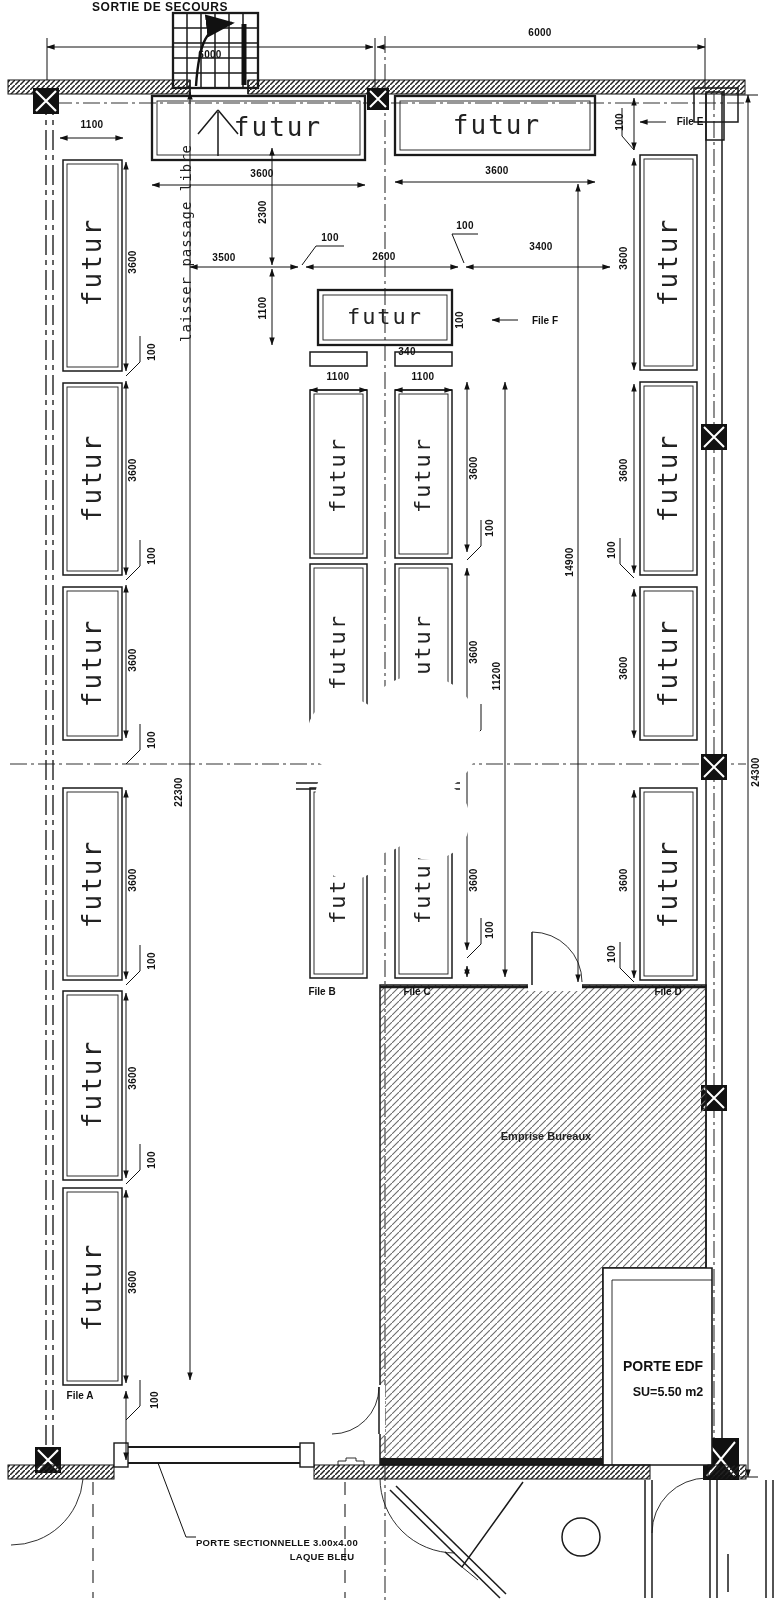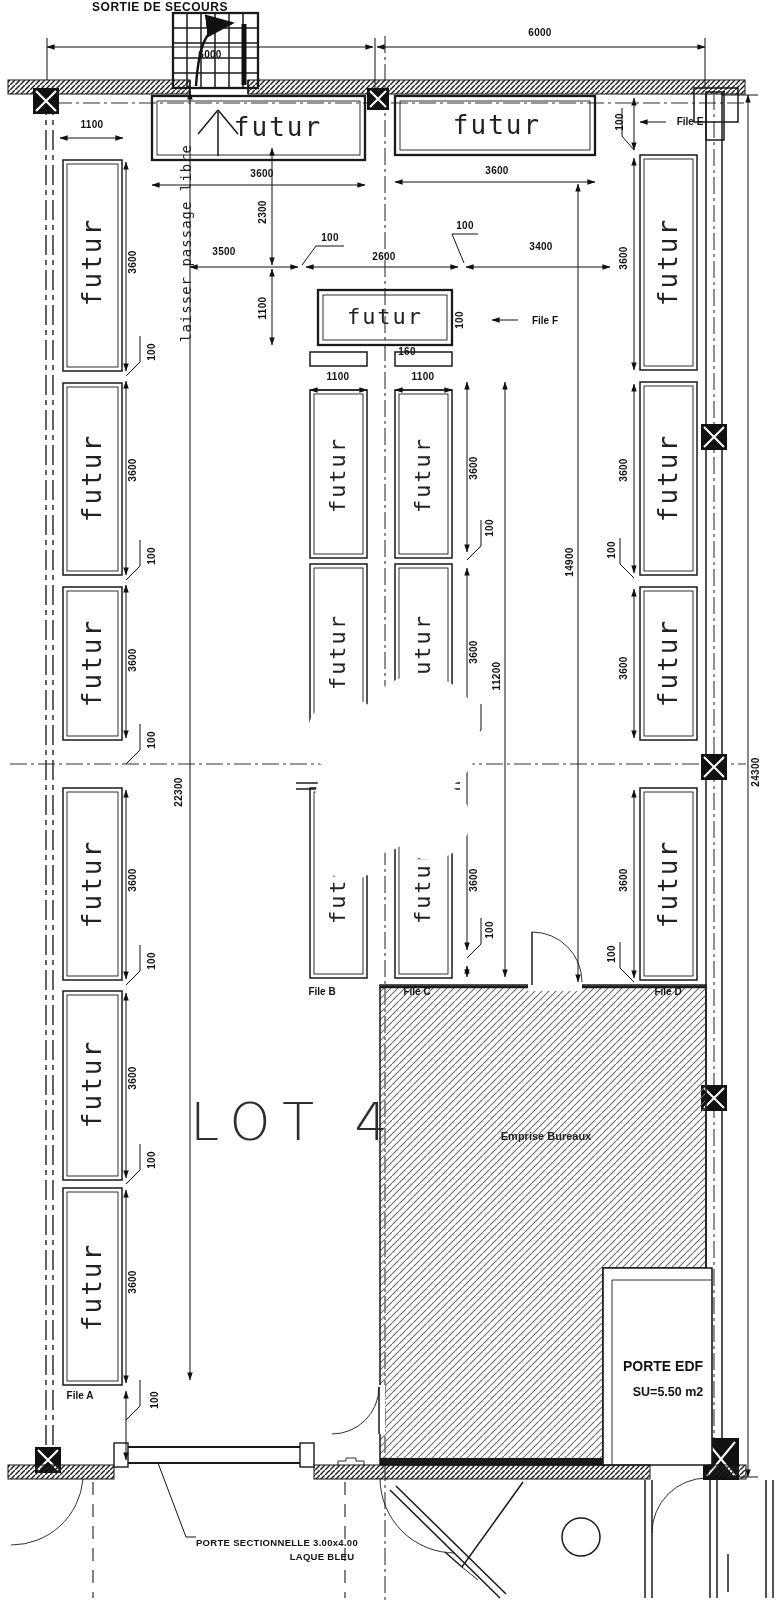--- a/index.html
+++ b/index.html
@@ -292,29 +292,29 @@
 <span class="lbl dimt" style="left:540px;top:33px">6000</span>
 <span class="lbl dimt" style="left:92px;top:125px">1100</span>
 
 <span class="lbl fut" style="left:278px;top:127px">futur</span>
 <span class="lbl fut" style="left:497px;top:125px">futur</span>
 <span class="lbl fut sm" style="left:385px;top:317px">futur</span>
 
 <span class="lbl dimt" style="left:262px;top:174px">3600</span>
 <span class="lbl dimt" style="left:497px;top:171px">3600</span>
 <span class="lbl pass v" style="left:186px;top:243px">laisser passage libre</span>
-<span class="lbl dimt" style="left:224px;top:252px">3500</span>
+<span class="lbl dimt" style="left:224px;top:258px">3500</span>
 <span class="lbl dimt" style="left:330px;top:238px">100</span>
 <span class="lbl dimt" style="left:384px;top:257px">2600</span>
 <span class="lbl dimt" style="left:465px;top:226px">100</span>
 <span class="lbl dimt" style="left:541px;top:247px">3400</span>
 <span class="lbl dimt v" style="left:263px;top:212px">2300</span>
 <span class="lbl dimt v" style="left:263px;top:308px">1100</span>
 <span class="lbl dimt v" style="left:460px;top:320px">100</span>
-<span class="lbl dimt" style="left:407px;top:352px">160</span>
+<span class="lbl dimt" style="left:407px;top:352px">340</span>
 <span class="lbl dimt" style="left:338px;top:377px">1100</span>
 <span class="lbl dimt" style="left:423px;top:377px">1100</span>
 
 <span class="lbl file" style="left:690px;top:122px">File E</span>
 <span class="lbl file" style="left:545px;top:321px">File F</span>
 <span class="lbl dimt v" style="left:620px;top:122px">100</span>
 
 <span class="lbl fut v" style="left:92px;top:262px">futur</span>
 <span class="lbl fut v" style="left:92px;top:478px">futur</span>
 <span class="lbl fut v" style="left:92px;top:663px">futur</span>
@@ -362,21 +362,20 @@
 <span class="lbl dimt v" style="left:624px;top:668px">3600</span>
 <span class="lbl dimt v" style="left:624px;top:880px">3600</span>
 <span class="lbl dimt v" style="left:612px;top:954px">100</span>
 <span class="lbl dimt v" style="left:756px;top:772px">24300</span>
 
 <span class="lbl file" style="left:80px;top:1396px">File A</span>
 <span class="lbl file" style="left:322px;top:992px">File B</span>
 <span class="lbl file" style="left:417px;top:992px">File C</span>
 <span class="lbl file" style="left:668px;top:992px">File D</span>
 
-<span class="lbl lot" style="left:295px;top:1122px">LOT 4</span>
 <span class="lbl emp" style="left:546px;top:1136px">Emprise Bureaux</span>
 <span class="lbl edf1" style="left:663px;top:1366px">PORTE EDF</span>
 <span class="lbl edf2" style="left:668px;top:1392px">SU=5.50 m2</span>
 
 <span class="lbl note" style="left:277px;top:1543px">PORTE SECTIONNELLE 3.00x4.00</span>
 <span class="lbl note" style="left:322px;top:1557px">LAQUE BLEU</span>
 
 </div>
 
 </body></html>

